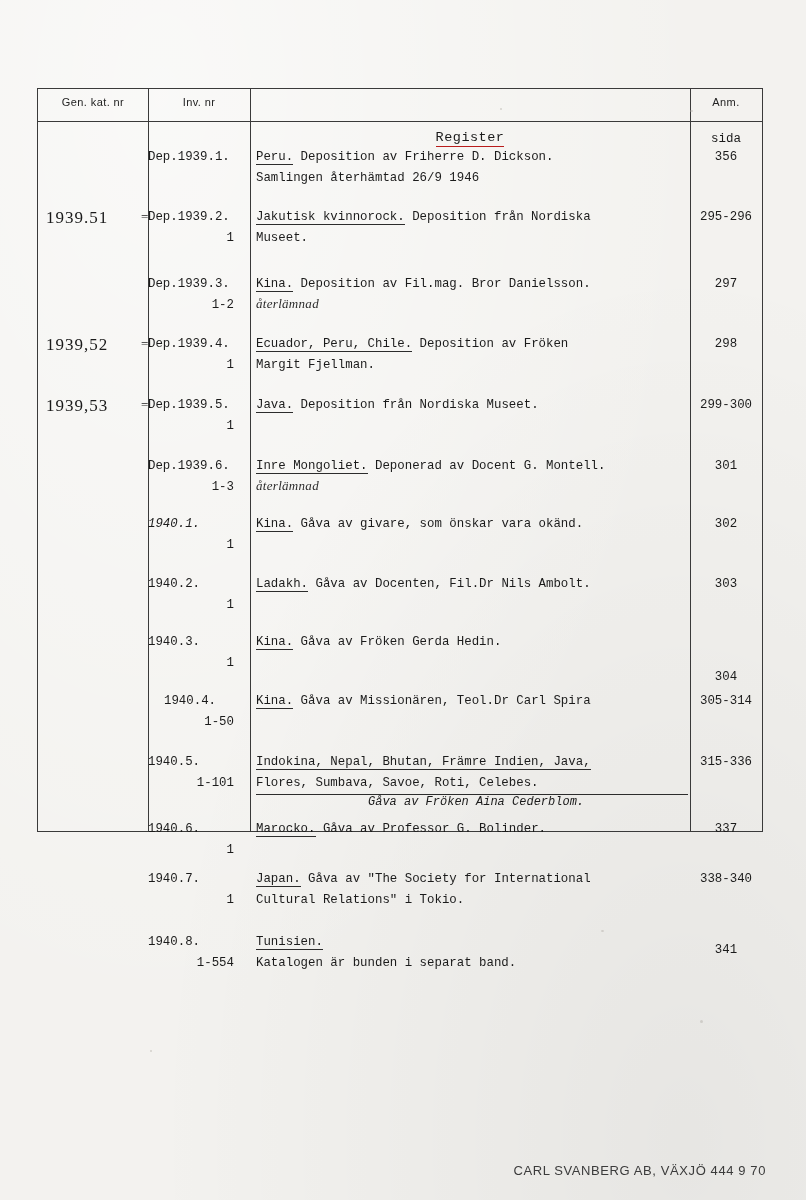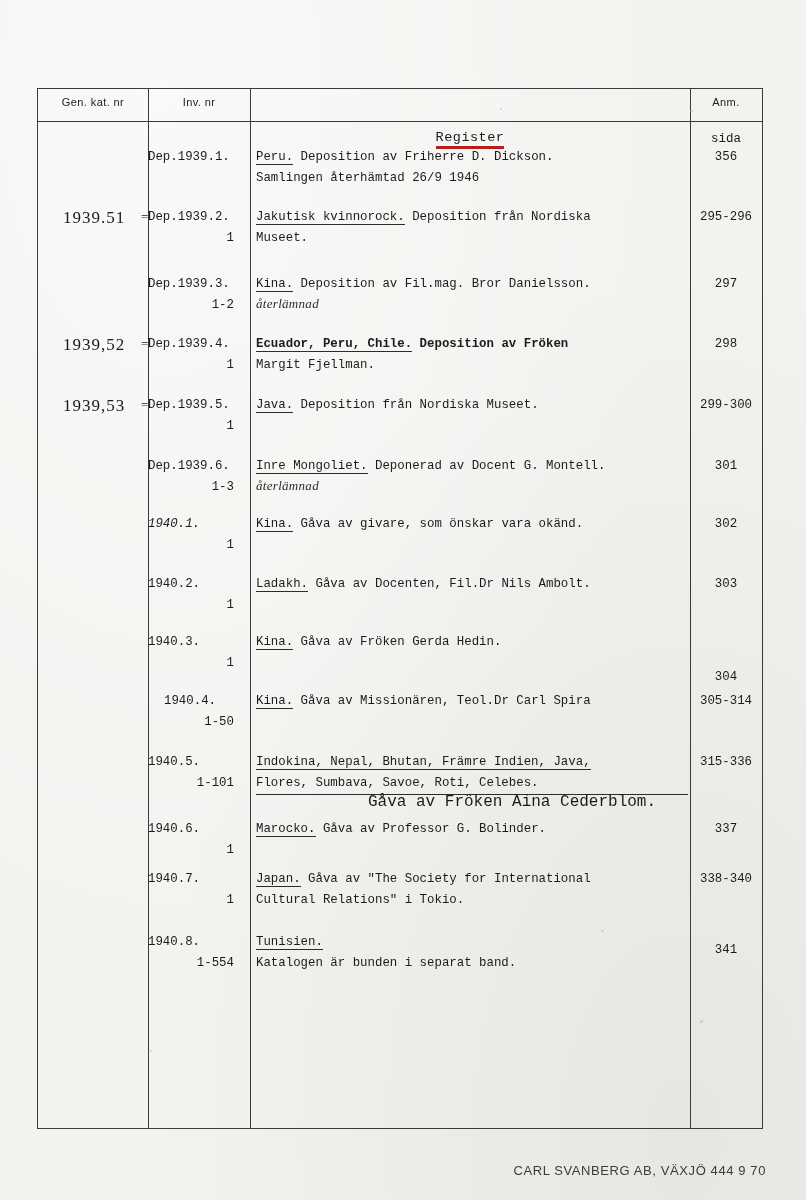--- a/index.html
+++ b/index.html
@@ -30,21 +30,21 @@
       radial-gradient(ellipse at 20% 8%, rgba(255,255,255,0.55), rgba(0,0,0,0) 60%),
       radial-gradient(ellipse at 85% 95%, rgba(0,0,0,0.05), rgba(0,0,0,0) 55%);
     pointer-events: none;
   }
 
   .table-frame {
     position: absolute;
     left: 37px;
     top: 88px;
     width: 726px;
-    height: 1041px;
+    height: 744px;
     border: 1.5px solid #3a3a3a;
     box-sizing: border-box;
   }
   
   .vrule {
     position: absolute;
     top: 0;
     bottom: 0;
     width: 0;
     border-left: 1.5px solid #3a3a3a;
@@ -78,21 +78,21 @@
   .reg-title {
     position: absolute;
     left: 212px;
     width: 440px;
     top: 41px;
     text-align: center;
     font-size: 13.5px;
     letter-spacing: 0.5px;
   }
   .reg-title span {
-    border-bottom: 3px solid #b91c1c;
+    border-bottom: 1px solid #b91c1c;
     padding-bottom: 1px;
   }
   .sida {
     position: absolute;
     left: 652px;
     width: 72px;
     top: 43px;
     text-align: center;
     font-size: 12.5px;
   }
@@ -103,21 +103,21 @@
     left: 0;
     width: 726px;
   }
   .cell {
     position: absolute;
     font-size: 12.4px;
     line-height: 21px;
     white-space: pre;
   }
   .c-gen {
-    left: 17px;
+    left: 0;
     width: 110px;
     text-align: left;
     padding-left: 8px;
     box-sizing: border-box;
     font-family: "Liberation Serif", serif;
     font-size: 17px;
     letter-spacing: 1px;
     color: #1a1a1a;
   }
   .eqsign {
@@ -216,21 +216,21 @@
           <div class="cell c-inv2" style="top:21px;">1-2</div>
           <div class="cell c-desc" style="top:0px;"><span class="u">Kina.</span><span> Deposition av Fil.mag. Bror Danielsson.</span></div>
           <div class="cell c-desc hand" style="top:19px;">återlämnad</div>
           <div class="cell c-anm" style="top:0px;">297</div>
         </div>
         <div class="row" style="top: 245px;">
           <div class="cell c-gen" style="top:0px;">1939,52</div>
           <div class="eqsign" style="top:2px;">=</div>
           <div class="cell c-inv" style="top:0px;">Dep.1939.4.</div>
           <div class="cell c-inv2" style="top:21px;">1</div>
-          <div class="cell c-desc" style="top:0px;font-weight:bold;"><span class="u">Ecuador, Peru, Chile.</span><span> Deposition av Fröken</span></div>
+          <div class="cell c-desc" style="top:0px;"><span class="u">Ecuador, Peru, Chile.</span><span> Deposition av Fröken</span></div>
           <div class="cell c-desc" style="top:21px;">Margit Fjellman.</div>
           <div class="cell c-anm" style="top:0px;">298</div>
         </div>
         <div class="row" style="top: 306px;">
           <div class="cell c-gen" style="top:0px;">1939,53</div>
           <div class="eqsign" style="top:2px;">=</div>
           <div class="cell c-inv" style="top:0px;">Dep.1939.5.</div>
           <div class="cell c-inv2" style="top:21px;">1</div>
           <div class="cell c-desc" style="top:0px;"><span class="u">Java.</span><span> Deposition från Nordiska Museet.</span></div>
           <div class="cell c-anm" style="top:0px;">299-300</div>
@@ -264,21 +264,21 @@
           <div class="cell c-inv" style="top:0px;padding-left:16px;">1940.4.</div>
           <div class="cell c-inv2" style="top:21px;">1-50</div>
           <div class="cell c-desc" style="top:0px;"><span class="u">Kina.</span><span> Gåva av Missionären, Teol.Dr Carl Spira</span></div>
           <div class="cell c-anm" style="top:0px;">305-314</div>
         </div>
         <div class="row" style="top: 663px;">
           <div class="cell c-inv" style="top:0px;">1940.5.</div>
           <div class="cell c-inv2" style="top:21px;">1-101</div>
           <div class="cell c-desc" style="top:0px;"><span class="u">Indokina, Nepal, Bhutan, Främre Indien, Java,</span></div>
           <div class="cell c-desc u" style="top:21px;">Flores, Sumbava, Savoe, Roti, Celebes.</div>
-          <div class="cell c-desc" style="top:40px;left:330px;width:330px;font-size:16px;">Gåva av Fröken Aina Cederblom.</div>
+          <div class="cell c-desc" style="top:40px;left:330px;width:330px;font-size:12px;font-style:italic;">Gåva av Fröken Aina Cederblom.</div>
           <div class="cell c-anm" style="top:0px;">315-336</div>
         </div>
         <div class="row" style="top: 730px;">
           <div class="cell c-inv" style="top:0px;">1940.6.</div>
           <div class="cell c-inv2" style="top:21px;">1</div>
           <div class="cell c-desc" style="top:0px;"><span class="u">Marocko.</span><span> Gåva av Professor G. Bolinder.</span></div>
           <div class="cell c-anm" style="top:0px;">337</div>
         </div>
         <div class="row" style="top: 780px;">
           <div class="cell c-inv" style="top:0px;">1940.7.</div>

